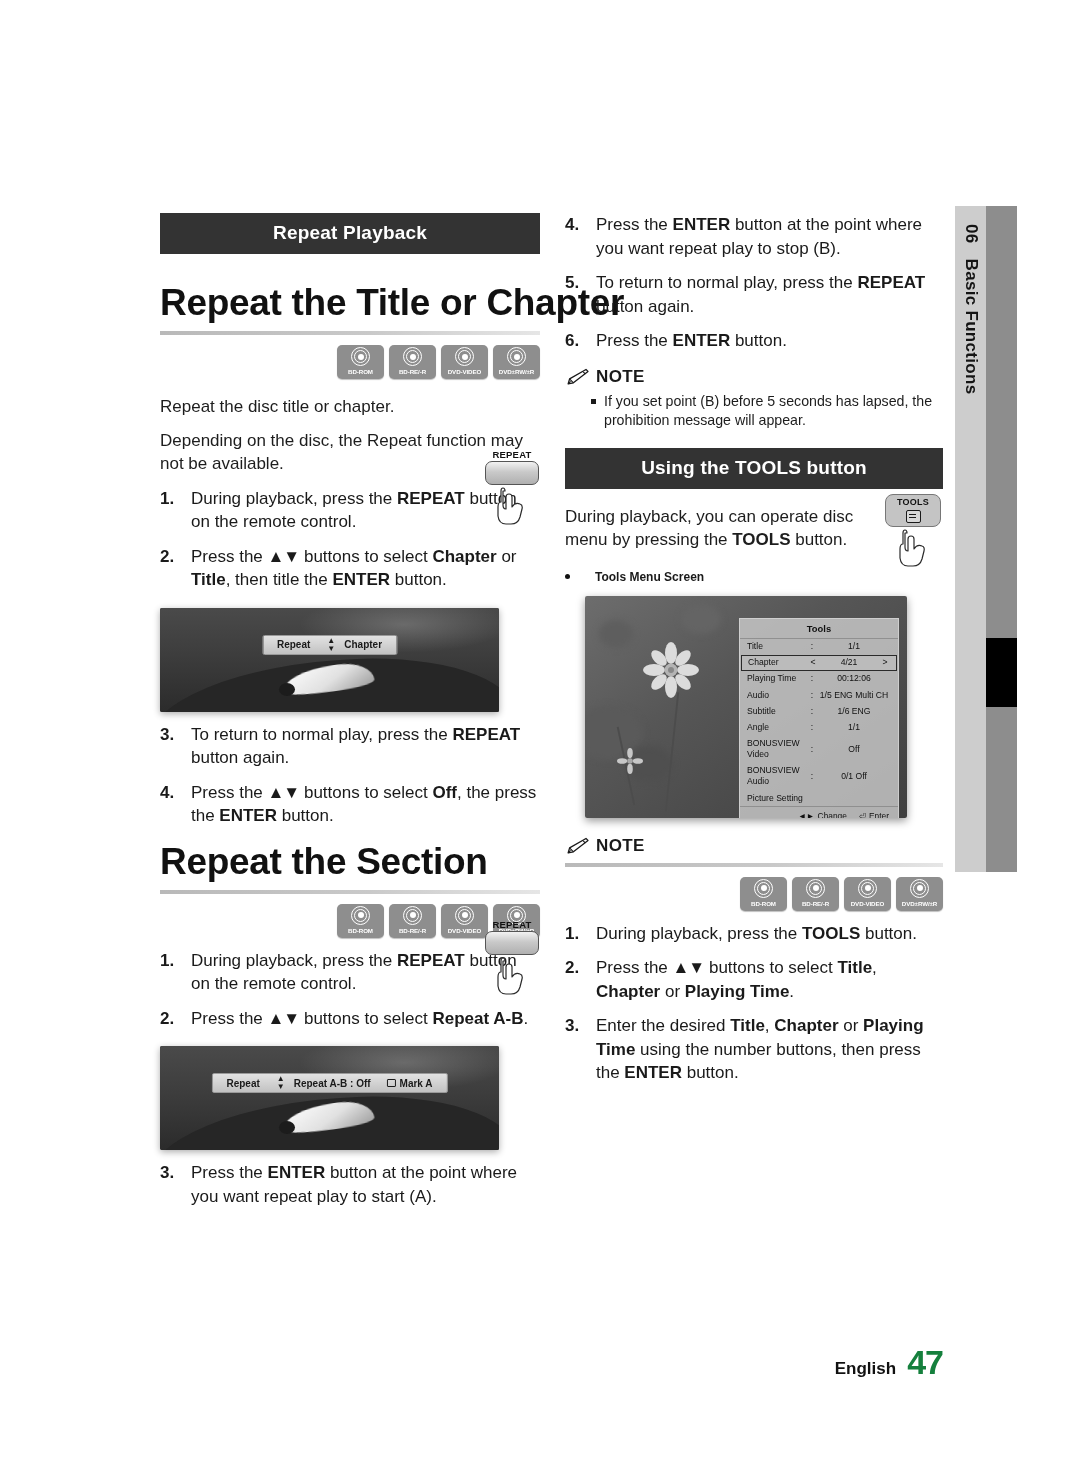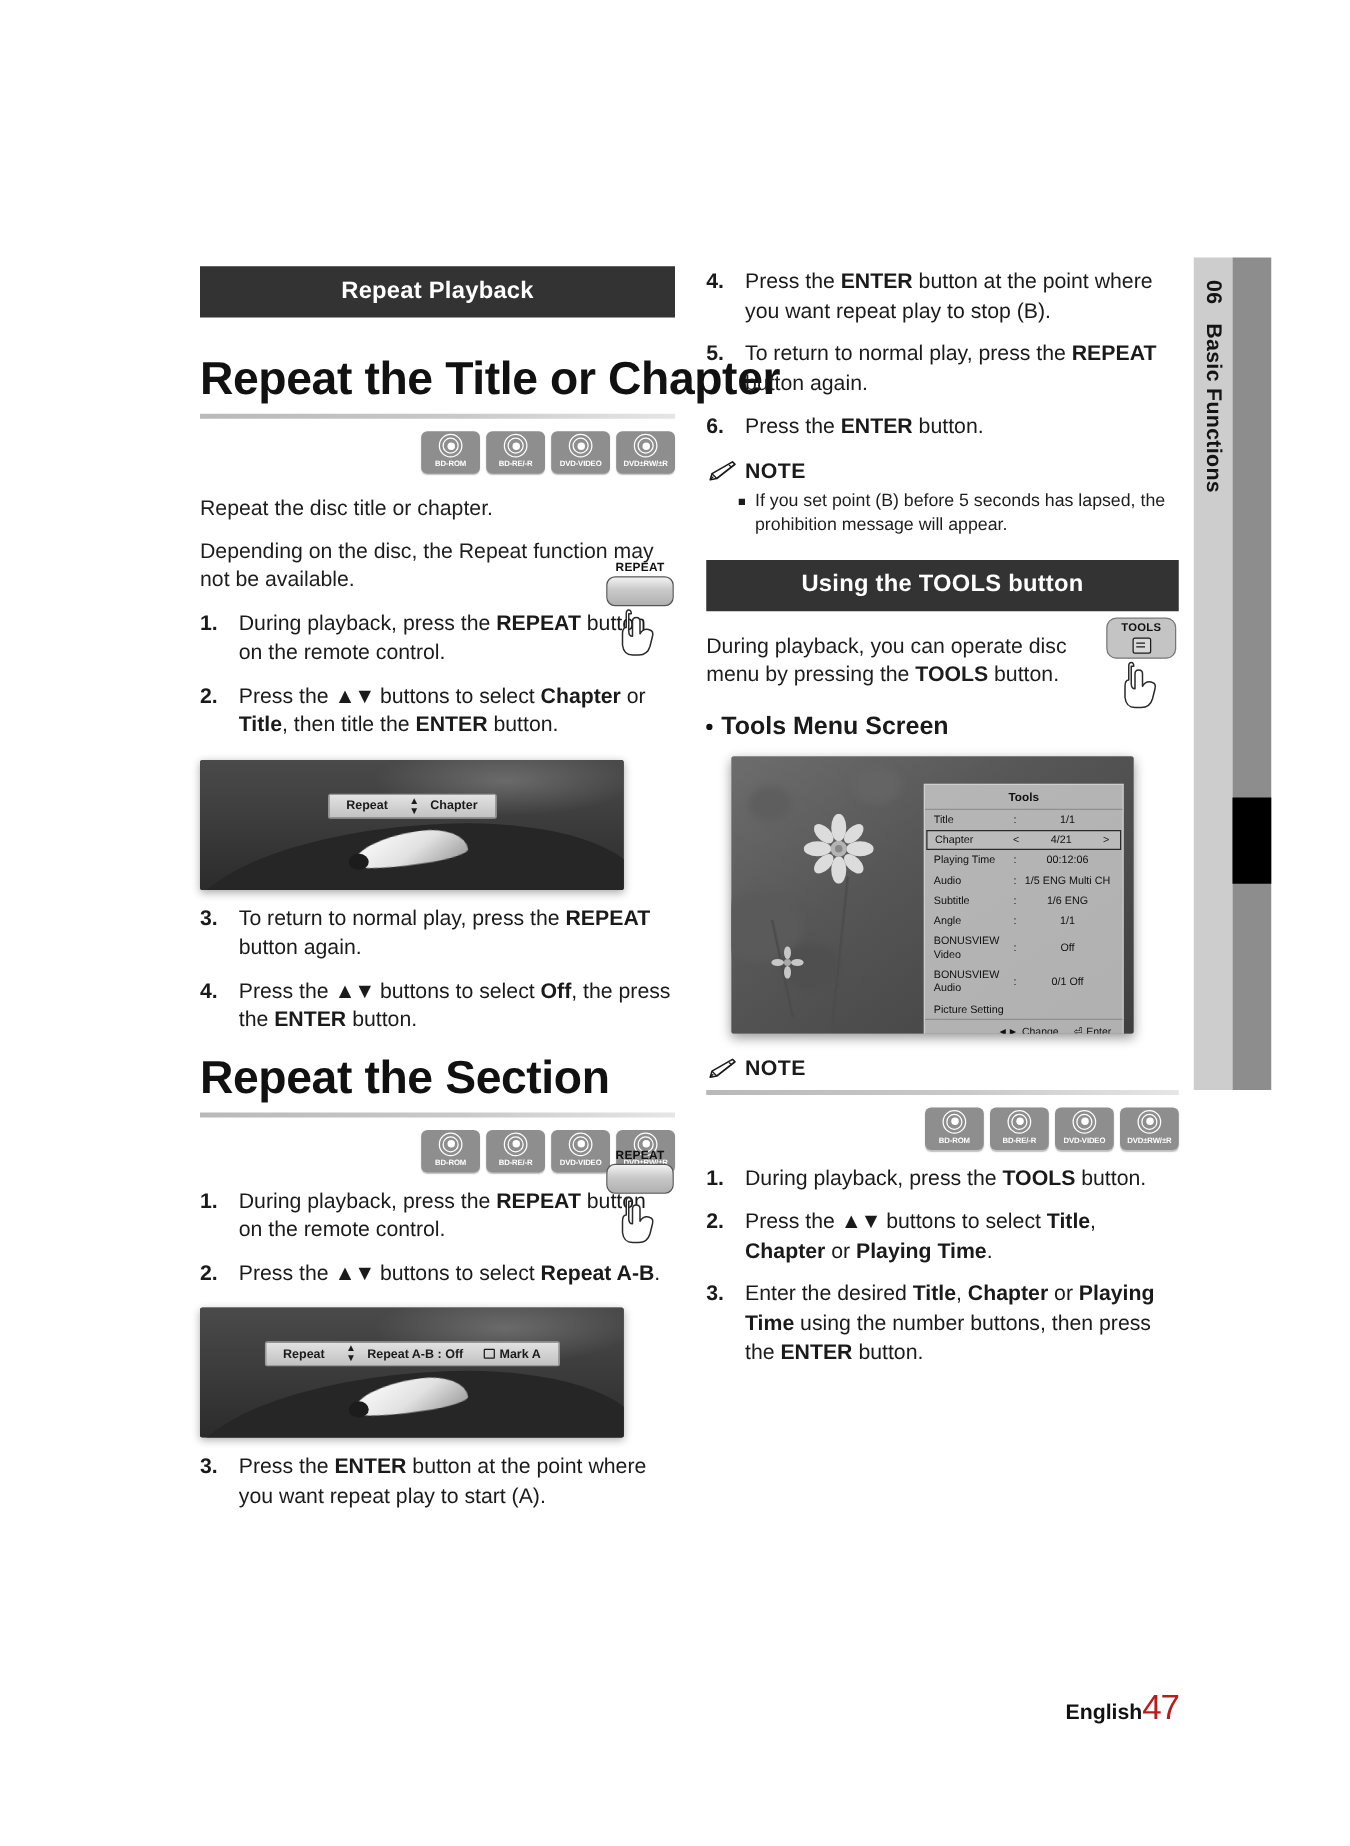--- a/index.html
+++ b/index.html
@@ -219,22 +219,22 @@
   .note li {
     font-size:14.2px; line-height:19px; position:relative; padding-left:13px;
     color:#1d1d1d;
   }
   .note li:before {
     content:""; position:absolute; left:0; top:7px;
     width:5px; height:5px; background:#1a1a1a;
   }
 
   .bullethead {
-    font-size:20px; font-weight:bold; margin-top:18px;
-    display:flex; align-items:center; gap:7px;
+    font-size:12px; font-weight:bold; margin-top:18px;
+    display:flex; align-items:center; gap:25px;
   }
   .bullethead .dot {
     width:5px; height:5px; background:#111; border-radius:50%; display:inline-block;
   }
 
   
   .sidetab { position:absolute; left:955px; top:206px; width:62px; height:666px; }
   .sidetab .light {
     position:absolute; left:0; top:0; width:31px; height:100%;
     background:#cdcdcd;
@@ -254,24 +254,24 @@
   }
   .sidetab .vtext span {
     writing-mode:vertical-rl;
     font-size:17px; font-weight:bold; color:#141414;
     letter-spacing:.3px; white-space:nowrap;
   }
 
   
   .footer {
     position:absolute; right:137px; bottom:95px;
-    display:flex; align-items:baseline; 
+    display:flex; align-items:baseline; gap:11px;
   }
   .footer .lang { font-size:17px; font-weight:bold; color:#111; }
-  .footer .pg { font-size:28px; font-weight:normal; color:#b91c1c; letter-spacing:-1px; }
+  .footer .pg { font-size:34px; font-weight:bold; color:#15803d; letter-spacing:-1px; }
 
   .arrows { letter-spacing:-1px; }
 </style>
 </head>
 <body>
 
 <div class="page">
 
   <div class="col-left">
 

